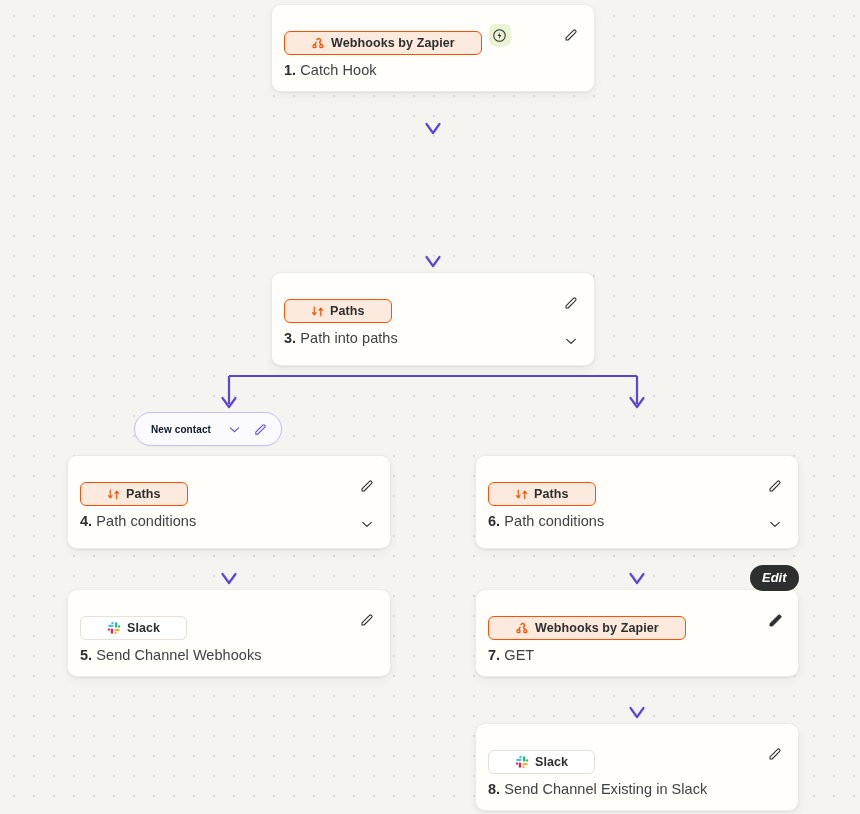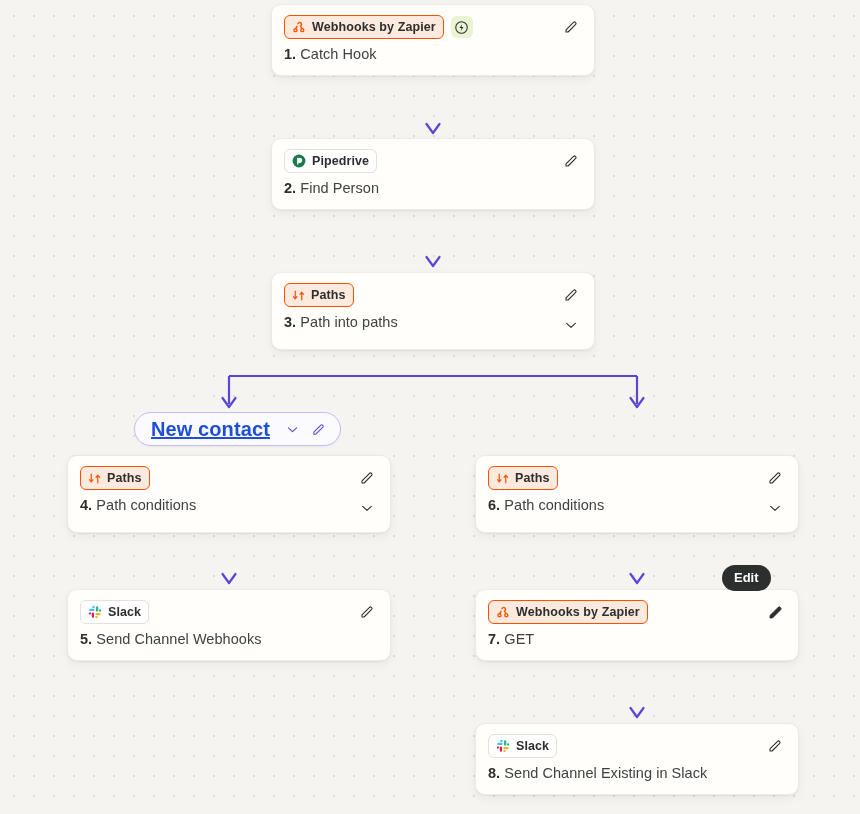--- a/index.html
+++ b/index.html
@@ -53,29 +53,30 @@
   }
   .card-bottom {
     display: flex;
     padding: 7px 12px 13px 12px;
   }
   .app-chip {
     display: inline-flex;
     align-items: center;
     gap: 6px;
     height: 24px;
-    padding: 0 7px;
+    padding: 0 26px;
     border-radius: 6px;
     border: 1px solid #e3e1da;
     background: #ffffff;
     font-size: 12.5px;
     font-weight: 700;
     color: #2d2e2e;
     letter-spacing: .1px;
     white-space: nowrap;
+    margin-top: 16px;
   }
   .app-chip.orange {
     border: 1.6px solid #ff4f00;
     background: #fdeade;
     color: #2d2e2e;
   }
   .step-title {
     font-size: 14.5px;
     color: #3f4242;
     letter-spacing: .05px;
@@ -124,27 +125,26 @@
     display: flex;
     align-items: center;
     gap: 4px;
     padding: 0 10px 0 16px;
     border-radius: 18px;
     background: #fbfaff;
     border: 1.6px solid #c5bdf7;
     box-shadow: 0 1px 2px rgba(40,30,90,.05);
   }
   .path-pill-label {
-    font-size: 20px;
+    font-size: 10px;
     font-weight: 700;
-    color: #1d4ed8;
+    color: #0f172a;
     letter-spacing: .1px;
     white-space: nowrap;
     margin-right: 8px;
-    text-decoration: underline;
   }
 
   
   .tooltip {
     position: absolute;
     background: #2d2e2e;
     color: #ffffff;
     font-size: 13px;
     font-weight: 700;
     padding: 6px 12px 7px 12px;
@@ -237,46 +237,20 @@
       </span>
     </div>
     <div class="card-bottom">
       <span class="step-title">
         <span class="step-num">1.</span>
         <span>Catch Hook</span>
       </span>
     </div>
   </div>
 
-  <div class="card" style="left:271px; top:138px; width:324px;">
-    <div class="card-top">
-      <span class="app-chip">
-        <span>
-          <svg width="14" height="14" viewBox="0 0 24 24">
-            <circle cx="12" cy="12" r="11" fill="#1a7a4c"></circle>
-            <path d="M10 17.8V6.6h2.1v1.1c.6-.8 1.5-1.3 2.7-1.3 2.3 0 3.9 1.8 3.9 4.5s-1.7 4.6-4 4.6c-1.1 0-2-.4-2.5-1.1v3.4z" fill="#ffffff" transform="translate(-1.2,0)"></path>
-          </svg>
-        </span>
-        <span>Pipedrive</span>
-      </span>
-      <span class="card-actions">
-        <span class="icon-btn">
-          <svg width="16" height="16" viewBox="0 0 24 24">
-            <path d="M4.5 19.5h3.2L19 8.2a2 2 0 0 0 0-2.8l-.4-.4a2 2 0 0 0-2.8 0L4.5 16.3z" fill="none" stroke="#2d2e2e" stroke-width="1.6" stroke-linejoin="round"></path>
-          </svg>
-        </span>
-      </span>
-    </div>
-    <div class="card-bottom">
-      <span class="step-title">
-        <span class="step-num">2.</span>
-        <span>Find Person</span>
-      </span>
-    </div>
-  </div>
 
   <div class="card" style="left:271px; top:272px; width:324px;">
     <div class="card-top">
       <span class="app-chip orange">
         <span>
           <svg width="13" height="13" viewBox="0 0 24 24">
             <path d="M6 4v13" fill="none" stroke="#ff4f00" stroke-width="2.2" stroke-linecap="round"></path>
             <path d="M2.8 14.2 6 18.2l3.2-4" fill="none" stroke="#ff4f00" stroke-width="2.2" stroke-linecap="round" stroke-linejoin="round"></path>
             <path d="M18 20V7" fill="none" stroke="#ff4f00" stroke-width="2.2" stroke-linecap="round"></path>
             <path d="M14.8 9.8 18 5.8l3.2 4" fill="none" stroke="#ff4f00" stroke-width="2.2" stroke-linecap="round" stroke-linejoin="round"></path>
@@ -439,21 +413,21 @@
       </span>
     </div>
     <div class="card-bottom">
       <span class="step-title">
         <span class="step-num">7.</span>
         <span>GET</span>
       </span>
     </div>
   </div>
 
-  <div class="tooltip" style="left:722px; top:565px;">Edit</div>
+  <div class="tooltip" style="left:750px; top:565px;font-style:italic;">Edit</div>
 
   <div class="card" style="left:475px; top:723px; width:324px;">
     <div class="card-top">
       <span class="app-chip">
         <span>
           <svg width="14" height="14" viewBox="0 0 24 24">
             <path d="M5.3 14.7a2 2 0 1 1-2-2h2zM6.4 14.7a2 2 0 1 1 4 0v5a2 2 0 1 1-4 0z" fill="#e01e5a"></path>
             <path d="M9.3 5.3a2 2 0 1 1 2-2v2zM9.3 6.4a2 2 0 1 1 0 4h-5a2 2 0 1 1 0-4z" fill="#36c5f0"></path>
             <path d="M18.7 9.3a2 2 0 1 1 2 2h-2zM17.6 9.3a2 2 0 1 1-4 0v-5a2 2 0 1 1 4 0z" fill="#2eb67d"></path>
             <path d="M14.7 18.7a2 2 0 1 1-2 2v-2zM14.7 17.6a2 2 0 1 1 0-4h5a2 2 0 1 1 0 4z" fill="#ecb22e"></path>

